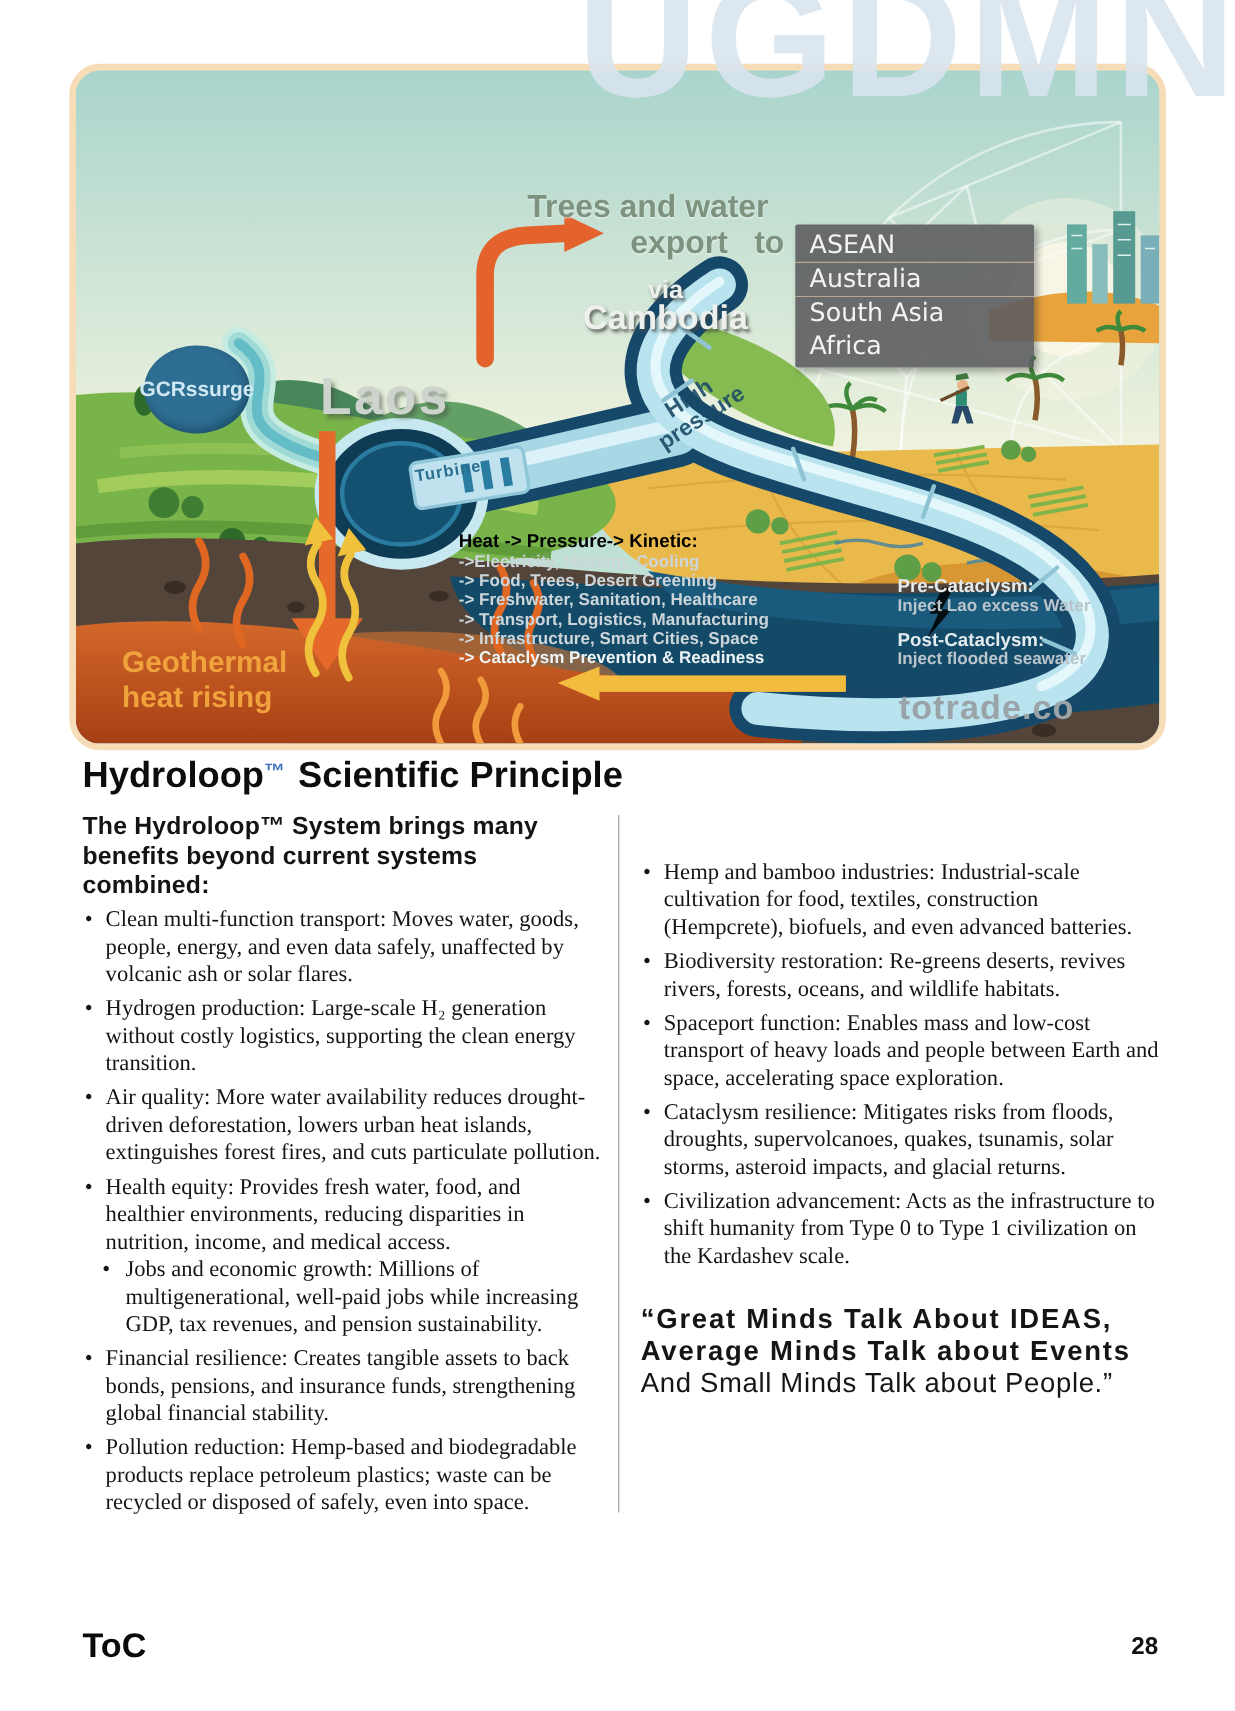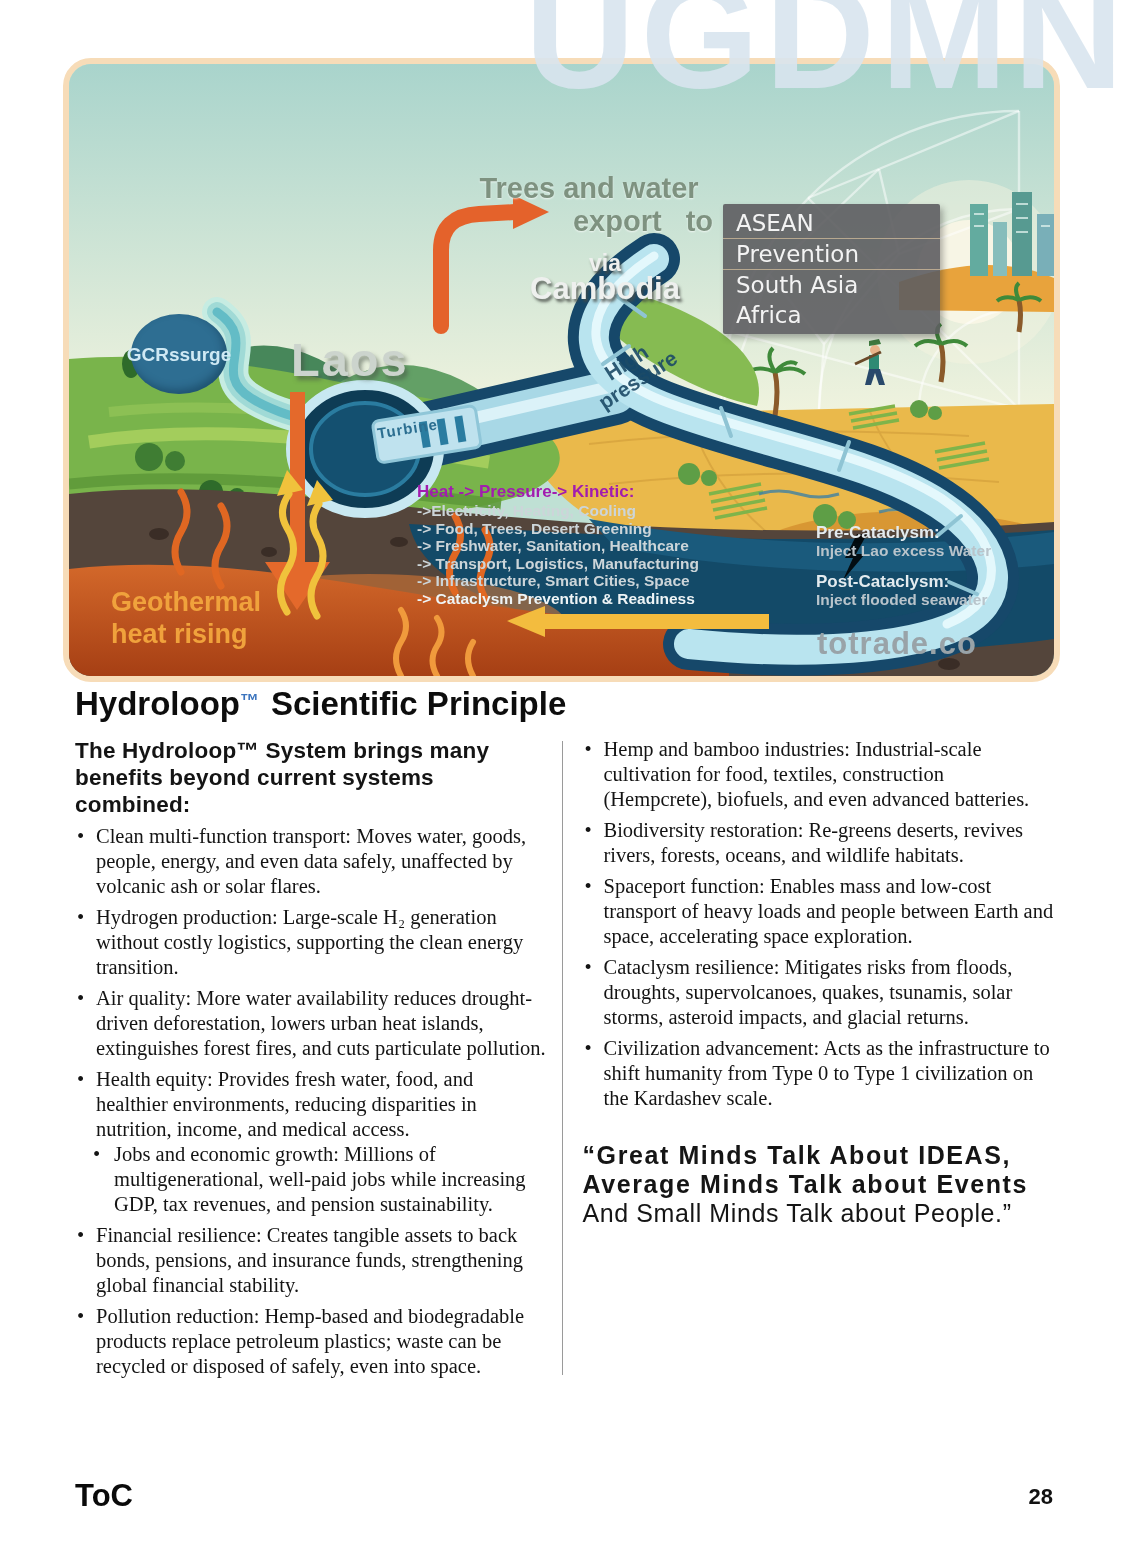--- a/index.html
+++ b/index.html
@@ -40,42 +40,42 @@
         box-shadow:inset -3px -4px 8px rgba(0,30,50,.35);}
 
   .lbl-highpressure{left:498px;top:286px;width:130px;text-align:center;color:#1c4b67;
         font-weight:bold;font-size:21px;line-height:21px;transform:rotate(-33deg);opacity:.9;}
 
   .lbl-turbine{left:308px;top:356px;transform:rotate(-9deg);color:#2b6e90;font-weight:bold;
         font-size:15px;letter-spacing:1px;}
 
   .energy{left:348px;top:418px;width:360px;}
   .energy .et{color:#a5d7ea;font-weight:bold;font-size:24px;line-height:26px;}
-  .energy .es{color:#a21caf;font-weight:bold;font-size:17px;line-height:20px;}
+  .energy .es{color:#000000;font-weight:bold;font-size:17px;line-height:20px;}
   .energy .ei{color:#ccd5d9;font-weight:bold;font-size:15.5px;line-height:17.5px;}
   .energy .ei.last{color:#eef4f6;}
 
   .prepost{left:747px;top:460px;width:230px;}
   .prepost .pt{color:#e3ebef;font-weight:bold;font-size:17px;line-height:18px;}
   .prepost .px{color:#b9c4cb;font-weight:bold;font-size:15.5px;line-height:17px;margin-bottom:14px;}
 
   .lbl-brand{left:748px;top:562px;font-size:31px;font-weight:bold;color:#99a3a8;letter-spacing:1px;}
 
   .lbl-geo{left:42px;top:522px;font-size:27px;font-weight:bold;color:#f0a23c;line-height:32px;}
 
   
   .article{position:absolute;left:75px;top:685px;width:980px;z-index:3;}
   .title{font-size:33px;font-weight:bold;color:#0d0d0d;letter-spacing:0;}
   .title .tm{font-size:19px;vertical-align:8px;font-weight:bold;}
   .title .rest{margin-left:12px;}
 
   .columns{display:flex;margin-top:14px;}
   .col-left{width:478px;}
   .divider{width:1px;background:#9a9a9a;margin:4px 12px 10px 14px;}
-  .col-right{width:478px;padding-left:8px;}
+  .col-right{width:478px;padding-left:8px;margin-top:44px;}
 
   .intro{font-size:22.5px;font-weight:bold;color:#141414;line-height:27px;width:455px;
          margin-bottom:6px;letter-spacing:0.2px;}
 
   ul.bullets{list-style:none;margin:0;padding:0;font-family:"Liberation Serif",serif;
              font-size:20.5px;line-height:25px;color:#141414;}
   ul.bullets li{position:relative;padding-left:21px;margin-bottom:6px;}
   ul.bullets li::before{content:"\2022";position:absolute;left:2px;}
   ul.bullets li.nested{margin-left:16px;padding-left:23px;}
 
@@ -337,21 +337,21 @@
       </g>
     </svg>
 
     <div class="lbl lbl-trees">
       <span>Trees and water</span>
       <span class="l2">export  to</span>
     </div>
 
     <div class="lbl menu">
       <div class="menu-row sep">ASEAN</div>
-      <div class="menu-row sep">Prevention</div>
+      <div class="menu-row sep">Australia</div>
       <div class="menu-row">South Asia</div>
       <div class="menu-row">Africa</div>
     </div>
 
     <div class="lbl lbl-via">
       <div class="v1">via</div>
       <div class="v2">Cambodia</div>
     </div>
 
     <div class="lbl lbl-laos">Laos</div>

